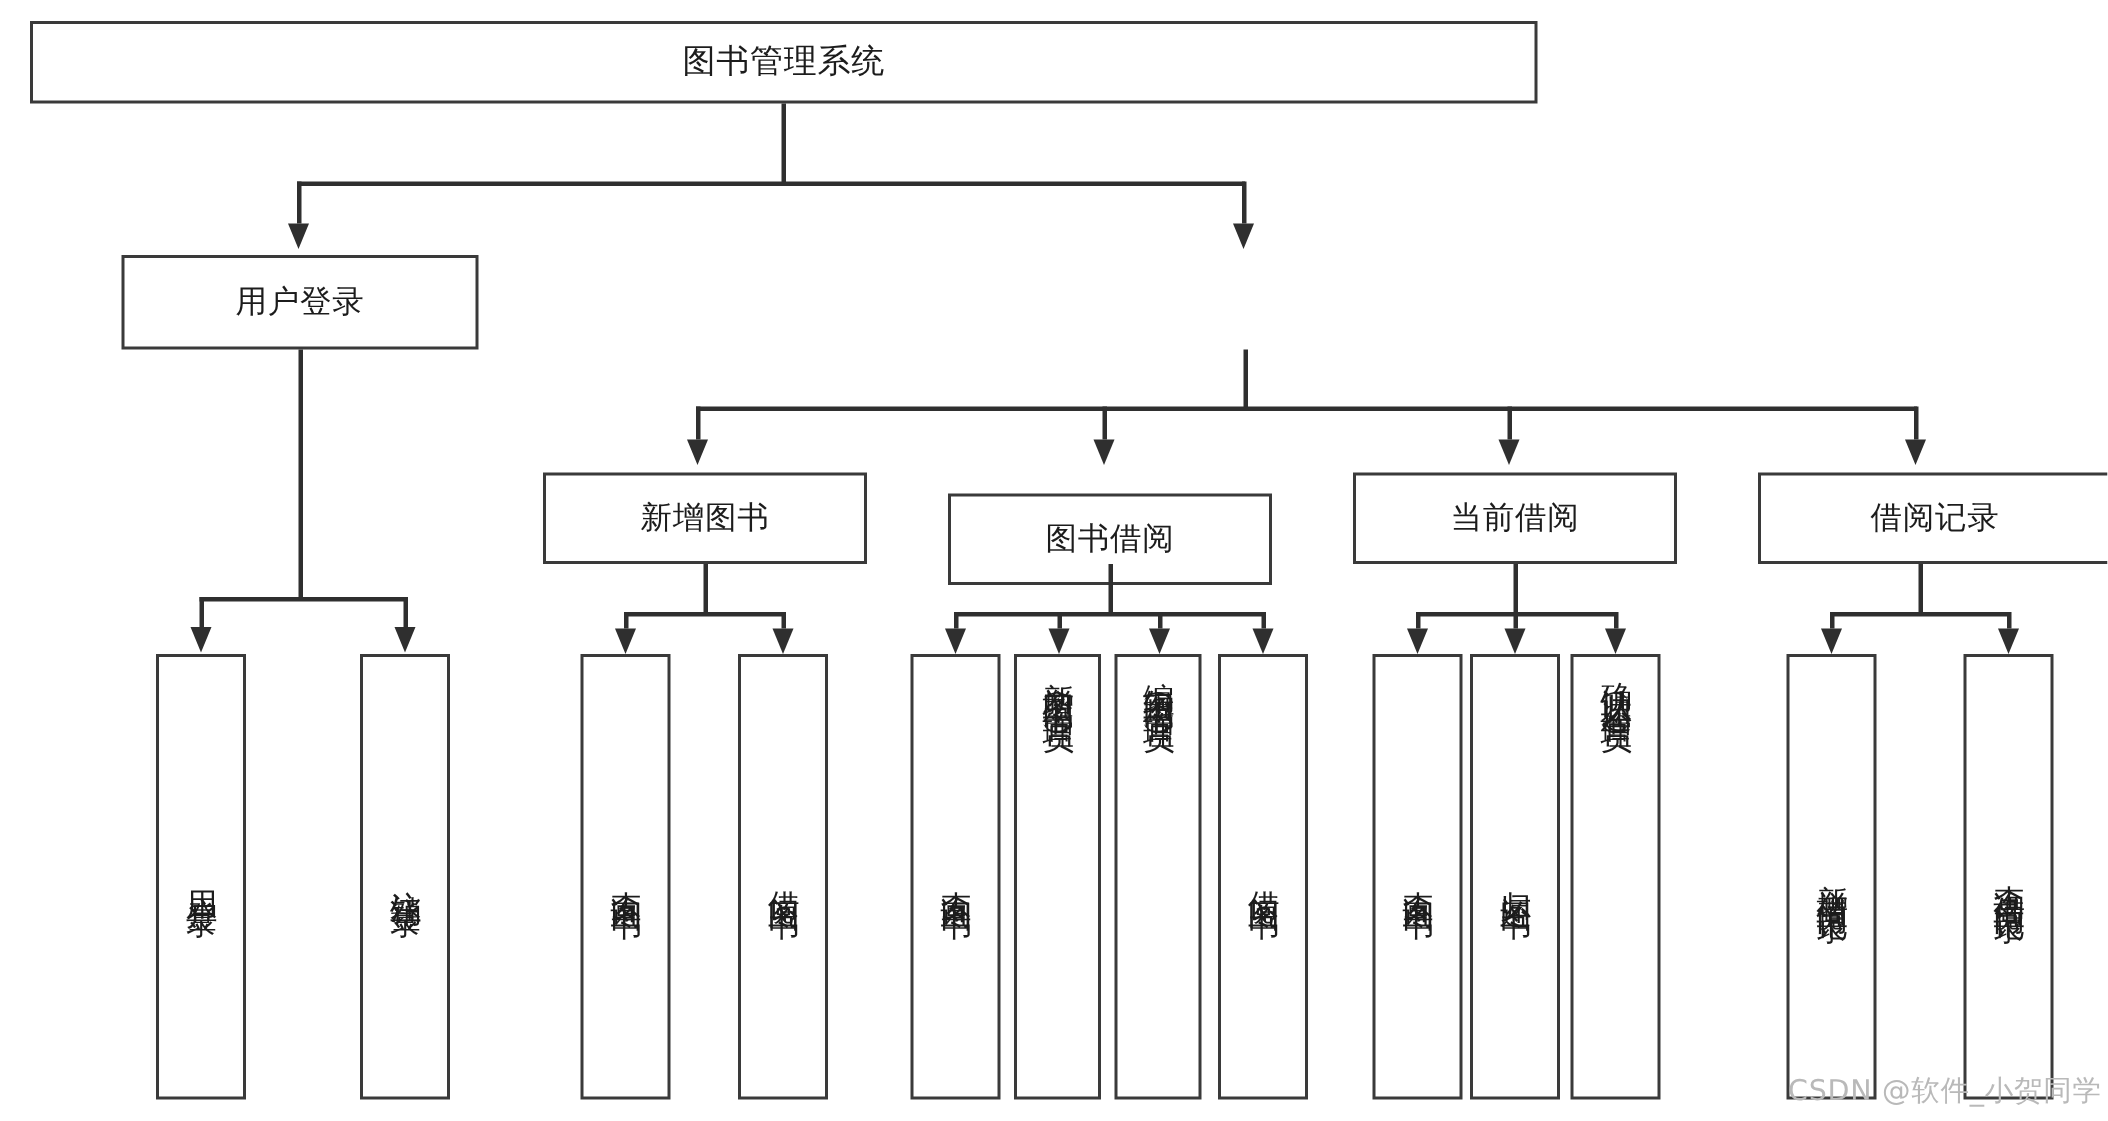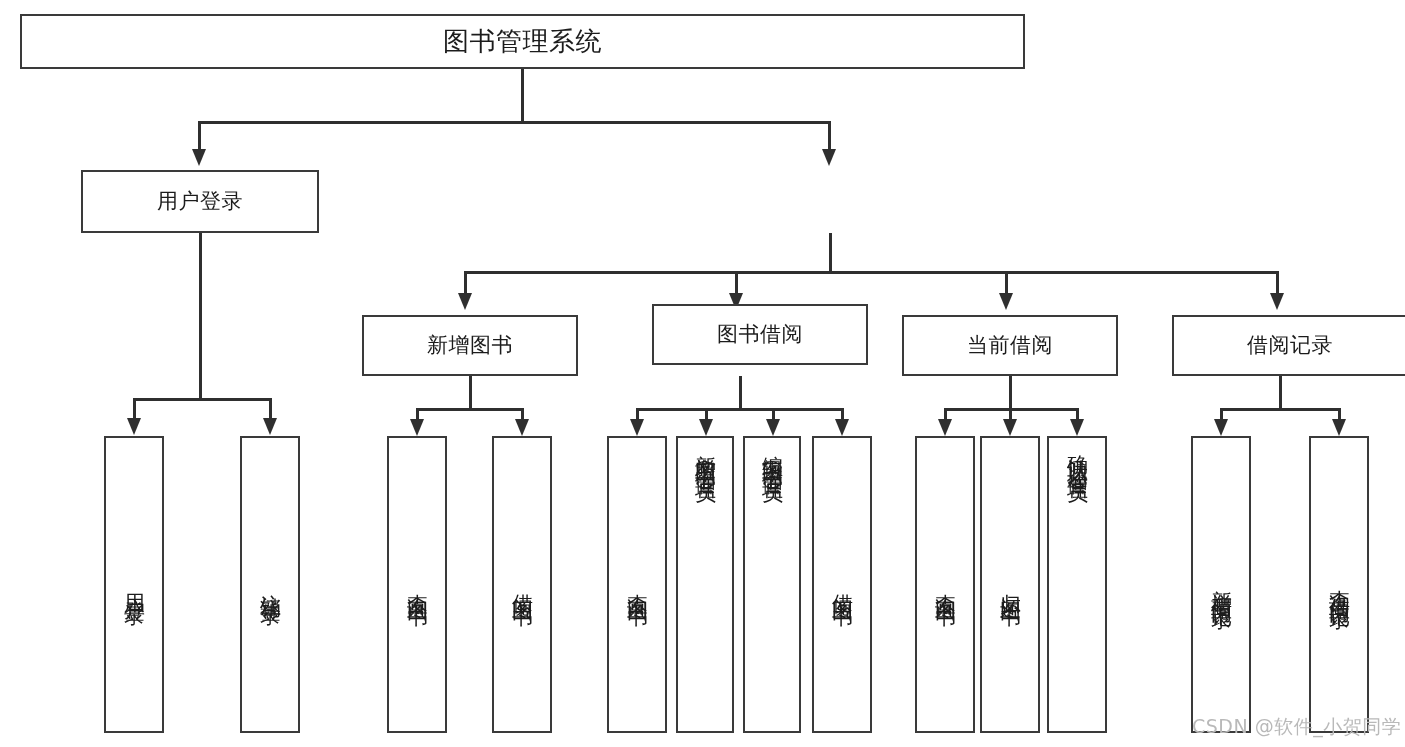--- a/index.html
+++ b/index.html
@@ -29,21 +29,21 @@
   .node .label{
     display:block;
     text-align:center;
     letter-spacing:0.5px;
     line-height:1.18;
     white-space:pre;
   }
 
   
   .node.h .label{font-size:21px;}
-  .node.root .label{font-size:26px;}
+  .node.root .label{font-size:22px;}
 
   
   .node.v{
     align-items:flex-start;
     justify-content:center;
     padding-top:0;
   }
   .node.v .label{
     writing-mode:vertical-rl;
     text-orientation:upright;
@@ -118,21 +118,21 @@
   <div class="ln vz" style="left:1005px;top:271px;height:22px;"></div>
   <div class="arrow" style="left:999px;top:293px;"></div>
 
   <div class="ln vz" style="left:1276px;top:271px;height:22px;"></div>
   <div class="arrow" style="left:1270px;top:293px;"></div>
 
   <div class="node h" style="left:362px;top:315px;width:216px;height:61px;">
     <span class="label">新增图书</span>
   </div>
 
-  <div class="node h" style="left:632px;top:304px;width:216px;height:61px;margin-left:20px;">
+  <div class="node h" style="left:632px;top:329px;width:216px;height:61px;">
     <span class="label">图书借阅</span>
   </div>
 
   <div class="node h" style="left:902px;top:315px;width:216px;height:61px;">
     <span class="label">当前借阅</span>
   </div>
 
   <div class="node h" style="left:1172px;top:315px;width:236px;height:61px;">
     <span class="label">借阅记录</span>
   </div>

